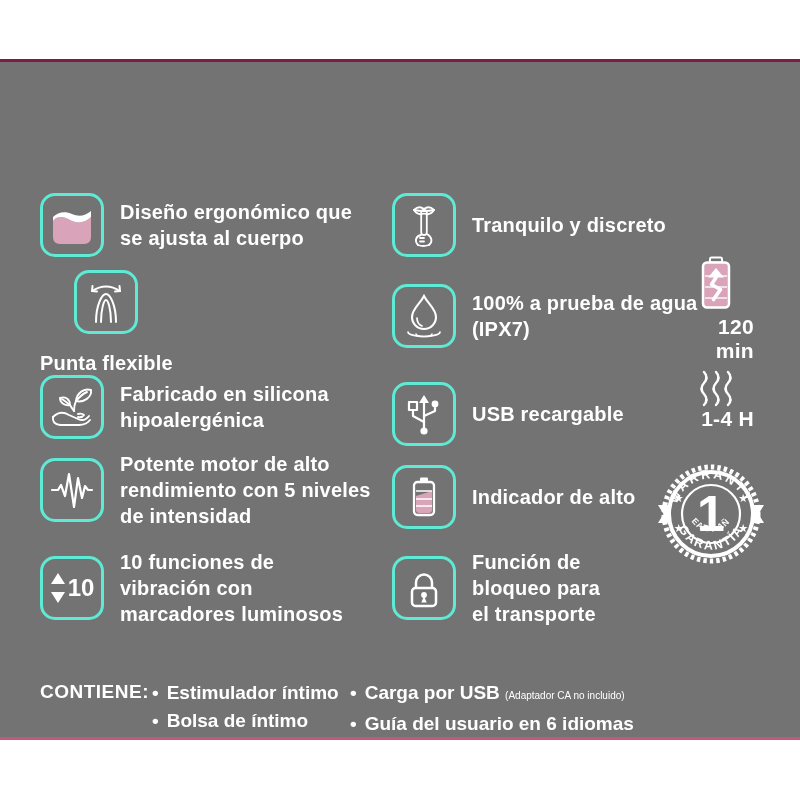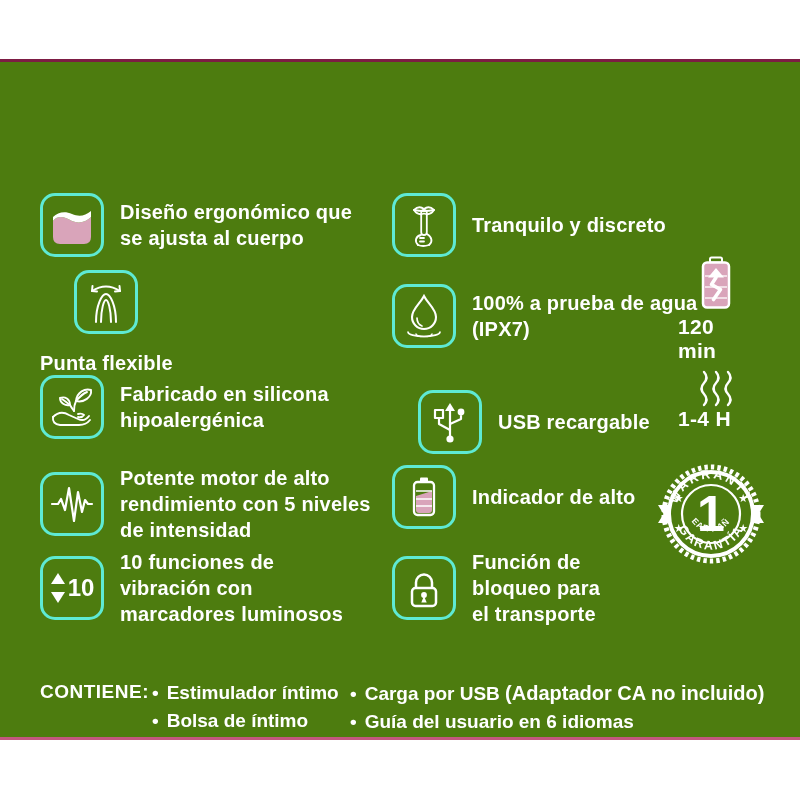--- a/index.html
+++ b/index.html
@@ -2,45 +2,45 @@
 <html><head>
 <meta charset="utf-8">
 <style>
   html,body{margin:0;padding:0;}
   body{
     width:800px;height:800px;position:relative;background:#ffffff;
     font-family:"Liberation Sans",sans-serif;overflow:hidden;
   }
   .panel{
     position:absolute;left:0;top:59px;width:800px;height:681px;
-    background:#4d7c0f;box-sizing:border-box;
+    background:#737373;box-sizing:border-box;
     border-top:3px solid #7D1C44;border-bottom:3px solid #C4577F;
   }
   .feature{position:absolute;display:flex;align-items:center;gap:16px;}
   .icon-box{
     width:58px;height:58px;border:3px solid #5eead4;border-radius:15px;
     display:flex;align-items:center;justify-content:center;flex:none;
   }
   .f-label{
     color:#fff;font-size:20px;line-height:26px;font-weight:bold;
     white-space:pre-line;letter-spacing:.2px;
   }
   svg{display:block;}
   svg text{font-family:"Liberation Sans",sans-serif;}
-  .side{position:absolute;left:678px;width:76px;text-align:left;color:#fff;}
+  .side{position:absolute;left:678px;width:76px;text-align:right;color:#fff;}
   .side-label{font-size:21px;font-weight:bold;letter-spacing:.3px;}
   .center-x{display:flex;justify-content:center;}
   .contents{position:absolute;left:40px;top:617px;width:730px;color:#fff;}
   .contents .heading{position:absolute;left:0;top:2px;font-size:19px;font-weight:bold;letter-spacing:.5px;}
   .c-col{position:absolute;top:0;}
   .c-col1{left:112px;}
   .c-col2{left:310px;}
   .c-item{font-size:19px;font-weight:bold;line-height:28px;white-space:nowrap;}
   .c-item .bullet{margin-right:8px;}
-  .c-item .note{font-size:20px;font-weight:bold;}
+  .c-item .note{font-size:10px;font-weight:normal;}
 </style>
 </head>
 <body>
 
 <div class="panel">
 
   <div class="feature" style="left:40px;top:131px;height:64px;">
     <div class="icon-box">
       <svg width="46" height="46" viewBox="0 0 46 46">
         <path d="M4,19 C10,12 17,16 23,19 C30,22 37,20 42,15 L42,35 Q42,42 35,42 H11 Q4,42 4,35 Z" fill="#D9A4BA"></path>
@@ -75,21 +75,21 @@
         <path d="M25,27 Q22,23 21,21"></path>
         <path d="M4,33 C9,28 15,28 20,31 L29,35 C33,37 37,36 40,32"></path>
         <path d="M29,30 q4,-1 6,1 q-2,3 -6,2"></path>
         <path d="M4,33 Q3,40 11,41 L30,41 Q37,41 41,36"></path>
       </svg>
     </div>
     <div class="f-label">Fabricado en silicona
 hipoalergénica</div>
   </div>
 
-  <div class="feature" style="left:40px;top:410px;height:64px;align-items:center;">
+  <div class="feature" style="left:40px;top:396px;height:64px;align-items:center;">
     <div class="icon-box">
       <svg width="46" height="46" viewBox="0 0 46 46" fill="none" stroke="#ffffff" stroke-width="2.2" stroke-linecap="round" stroke-linejoin="round">
         <polyline points="3,23 9,23 12,18 16,29 20,7 25,40 29,11 33,31 36,19 39,23 43,23"></polyline>
       </svg>
     </div>
     <div class="f-label">Potente motor de alto
 rendimiento con 5 niveles
 de intensidad</div>
   </div>
 
@@ -127,21 +127,21 @@
         <path d="M23,3 C27,11 35,16 35,24 A12,12 0 1 1 11,24 C11,16 19,11 23,3 Z"></path>
         <path d="M16,25 Q16,31 21,33" stroke-width="1.7"></path>
         <path d="M7,39 a16,4.5 0 0 0 32,0" stroke-width="1.7"></path>
         <path d="M15,41 a8,2.6 0 0 0 16,0" stroke-width="1.5"></path>
       </svg>
     </div>
     <div class="f-label">100% a prueba de agua
 (IPX7)</div>
   </div>
 
-  <div class="feature" style="left:392px;top:328px;height:64px;margin-left:26px;">
+  <div class="feature" style="left:392px;top:320px;height:64px;">
     <div class="icon-box">
       <svg width="46" height="46" viewBox="0 0 46 46" fill="none" stroke="#ffffff" stroke-width="2.2" stroke-linecap="round" stroke-linejoin="round">
         <circle cx="23" cy="40" r="3.6" fill="#ffffff" stroke="none"></circle>
         <path d="M23,37 V12"></path>
         <polygon points="23,4 18,12 28,12" fill="#ffffff" stroke="none"></polygon>
         <polyline points="23,31 12,25 12,20"></polyline>
         <rect x="8" y="11" width="8" height="8"></rect>
         <polyline points="23,25 34,20 34,17"></polyline>
         <circle cx="34" cy="13" r="3.4" fill="#ffffff" stroke="none"></circle>
       </svg>

